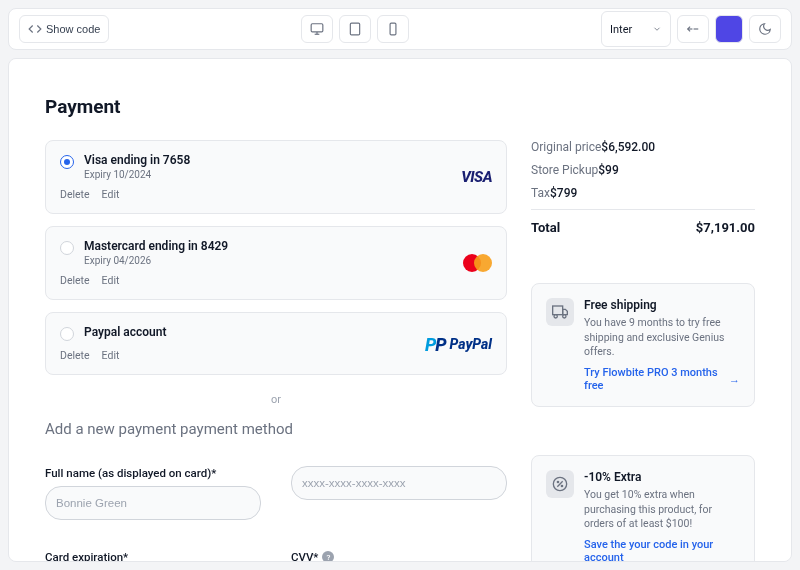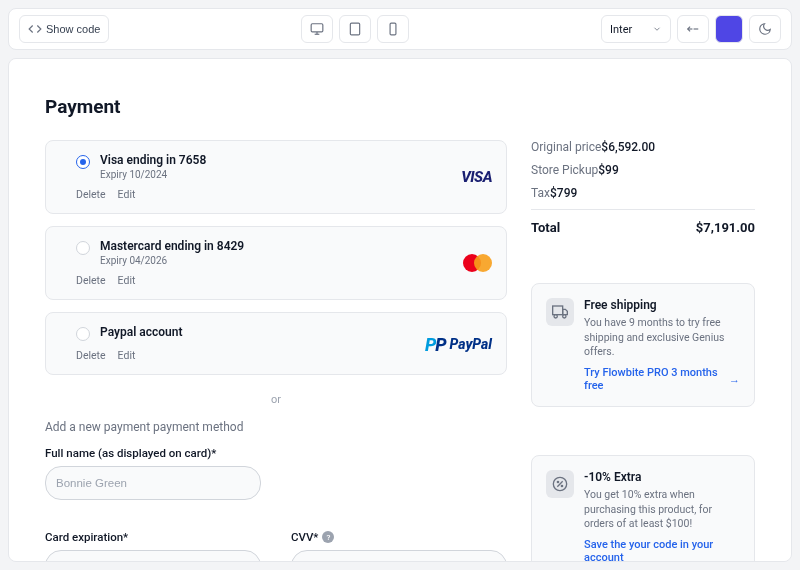--- a/index.html
+++ b/index.html
@@ -3,47 +3,47 @@
 <meta charset="utf-8">
 <style>
 * { box-sizing: border-box; margin: 0; padding: 0; }
 body { font-family: -apple-system, BlinkMacSystemFont, "Segoe UI", Roboto, sans-serif; background: #f9fafb; font-size: 13px; color: #111827; }
 .frame { width: 800px; height: 570px; margin: 0; background: #f3f4f6; display: flex; flex-direction: column; }
 .topbar { height: 42px; background: #fff; border: 1px solid #e5e7eb; border-radius: 8px; margin: 8px; display: flex; align-items: center; padding: 4px 10px; gap: 6px; }
 .topbar .spacer { flex: 1; }
 .tb-btn { border: 1px solid #e5e7eb; border-radius: 6px; background: #fff; height: 28px; min-width: 28px; padding: 0 8px; display: flex; align-items: center; justify-content: center; font-size: 11px; color: #374151; cursor: pointer; gap: 4px; }
 .tb-icon { width: 14px; height: 14px; color: #6b7280; }
 .tb-blue { background: #4f46e5; }
-.tb-select { border: 1px solid #e5e7eb; border-radius: 6px; background: #fff; height: 28px; padding: 0 8px; display: flex; align-items: center; font-size: 11px; min-width: 70px; justify-content: space-between; gap: 6px; }
+.tb-select { border: 1px solid #e5e7eb; border-radius: 6px; background: #fff; height: 36px; padding: 0 8px; display: flex; align-items: center; font-size: 11px; min-width: 70px; justify-content: space-between; gap: 6px; }
 .page { flex: 1; background: #fff; border: 1px solid #e5e7eb; border-radius: 8px; margin: 0 8px 8px 8px; overflow: auto; padding: 36px 36px 26px; }
 .content { display: flex; gap: 24px; align-items: flex-start; }
 .left { flex: 1; min-width: 0; }
 .right { width: 224px; flex-shrink: 0; }
 h1 { font-size: 19px; font-weight: 700; margin-bottom: 22px; }
-.pm-card { background: #f9fafb; border: 1px solid #e5e7eb; border-radius: 8px; padding: 12px 30px; margin-bottom: 12px; position: relative; }
+.pm-card { background: #f9fafb; border: 1px solid #e5e7eb; border-radius: 8px; padding: 12px 14px; margin-bottom: 12px; position: relative; }
 .pm-row { display: flex; align-items: flex-start; gap: 10px; }
 .radio { width: 14px; height: 14px; border: 1px solid #d1d5db; border-radius: 50%; margin-top: 2px; position: relative; cursor: pointer; flex-shrink: 0; background: #fff; }
 .radio.checked { border-color: #2563eb; }
 .radio.checked::after { content: ""; position: absolute; inset: 3px; background: #2563eb; border-radius: 50%; }
 .pm-title { font-size: 12px; font-weight: 600; color: #111827; }
 .pm-exp { font-size: 10px; color: #6b7280; margin-top: 2px; }
 .pm-actions { font-size: 10.5px; color: #6b7280; margin-top: 8px; display: flex; gap: 12px; }
 .pm-actions span { cursor: pointer; }
 .brand { position: absolute; right: 14px; top: 50%; transform: translateY(-50%); }
 .visa { color: #1a1f71; font-weight: 800; font-style: italic; font-size: 15px; letter-spacing: -0.5px; }
 .mc { display: flex; }
 .mc .c { width: 18px; height: 18px; border-radius: 50%; }
 .mc .c1 { background: #eb001b; }
 .mc .c2 { background: #f79e1b; margin-left: -7px; opacity: 0.9; }
 .pp { display: flex; align-items: center; gap: 2px; }
 .pp-logo { font-weight: 800; font-style: italic; font-size: 14px; color: #003087; }
 .pp-p { font-weight: 800; font-style: italic; font-size: 18px; color: #009cde; margin-right: -3px; }
 .pp-p2 { font-weight: 800; font-style: italic; font-size: 18px; color: #003087; margin-right: 1px; }
 .or-div { text-align: center; font-size: 11px; color: #9ca3af; margin: 18px 0 14px; }
-.addnew-h { font-size: 12px; color: #6b7280; margin-bottom: 12px; }
+.addnew-h { font-size: 15px; color: #6b7280; margin-bottom: 28px; }
 .form-grid { display: grid; grid-template-columns: 1fr 1fr; gap: 30px; }
 .form-group label { font-size: 11.5px; font-weight: 500; color: #111827; display: flex; align-items: center; gap: 4px; margin-bottom: 6px; }
 .input-wrap { position: relative; }
 .text-input { width: 100%; height: 34px; border: 1px solid #d1d5db; border-radius: 16px; padding: 0 10px; font-size: 11.5px; color: #111827; background: #f9fafb; }
 .text-input::placeholder { color: #9ca3af; }
 .text-input.pl { padding-left: 30px; }
 .text-input.pr { padding-right: 30px; }
 .in-icon-l { position: absolute; left: 9px; top: 50%; transform: translateY(-50%); width: 14px; height: 12px; color: #6b7280; }
 .in-icon-r { position: absolute; right: 9px; top: 50%; transform: translateY(-50%); width: 16px; height: 11px; }
 .help-icon { width: 12px; height: 12px; border-radius: 50%; background: #9ca3af; color: #fff; font-size: 8px; display: inline-flex; align-items: center; justify-content: center; }
@@ -173,20 +173,23 @@
         <div class="addnew-h">Add a new payment payment method</div>
 
         <div class="form-grid">
           <div class="form-group">
             <label>Full name (as displayed on card)*</label>
             <div class="input-wrap">
               <input class="text-input" placeholder="Bonnie Green" style="">
             </div>
           </div>
           <div class="form-group">
+            <div class="input-wrap">
+              <input class="text-input" placeholder="xxxx-xxxx-xxxx-xxxx" style="">
+            </div>
           </div>
           <div class="form-group">
             <label>Card expiration*</label>
             <div class="input-wrap">
               <svg class="in-icon-l" viewBox="0 0 24 24" fill="none" stroke="currentColor" stroke-width="2">
                   <rect x="3" y="4" width="18" height="18" rx="2"></rect>
                   <line x1="16" y1="2" x2="16" y2="6"></line>
                   <line x1="8" y1="2" x2="8" y2="6"></line>
                   <line x1="3" y1="10" x2="21" y2="10"></line>
                 </svg>

